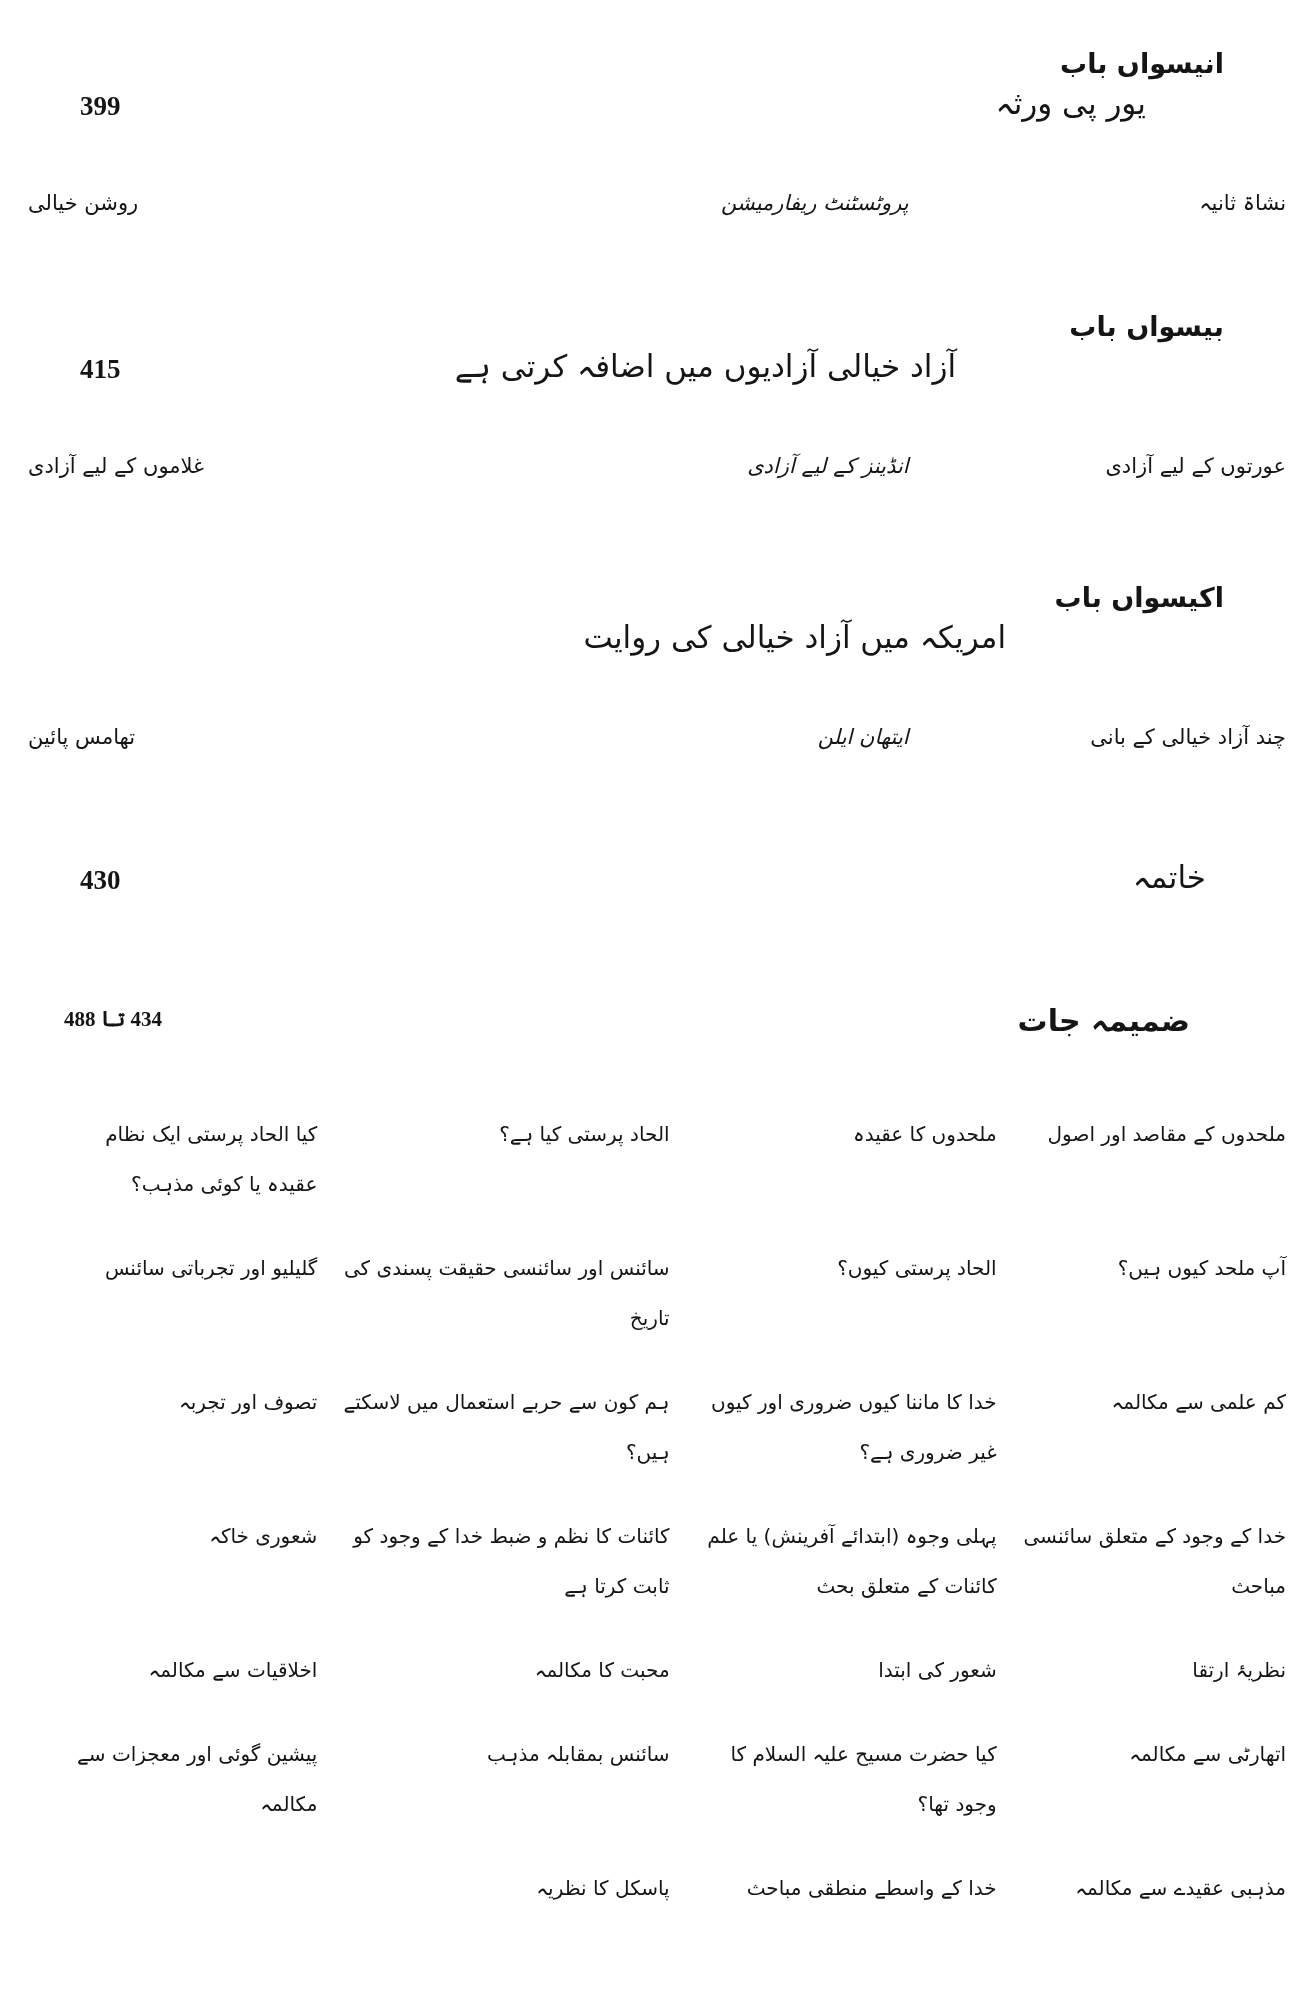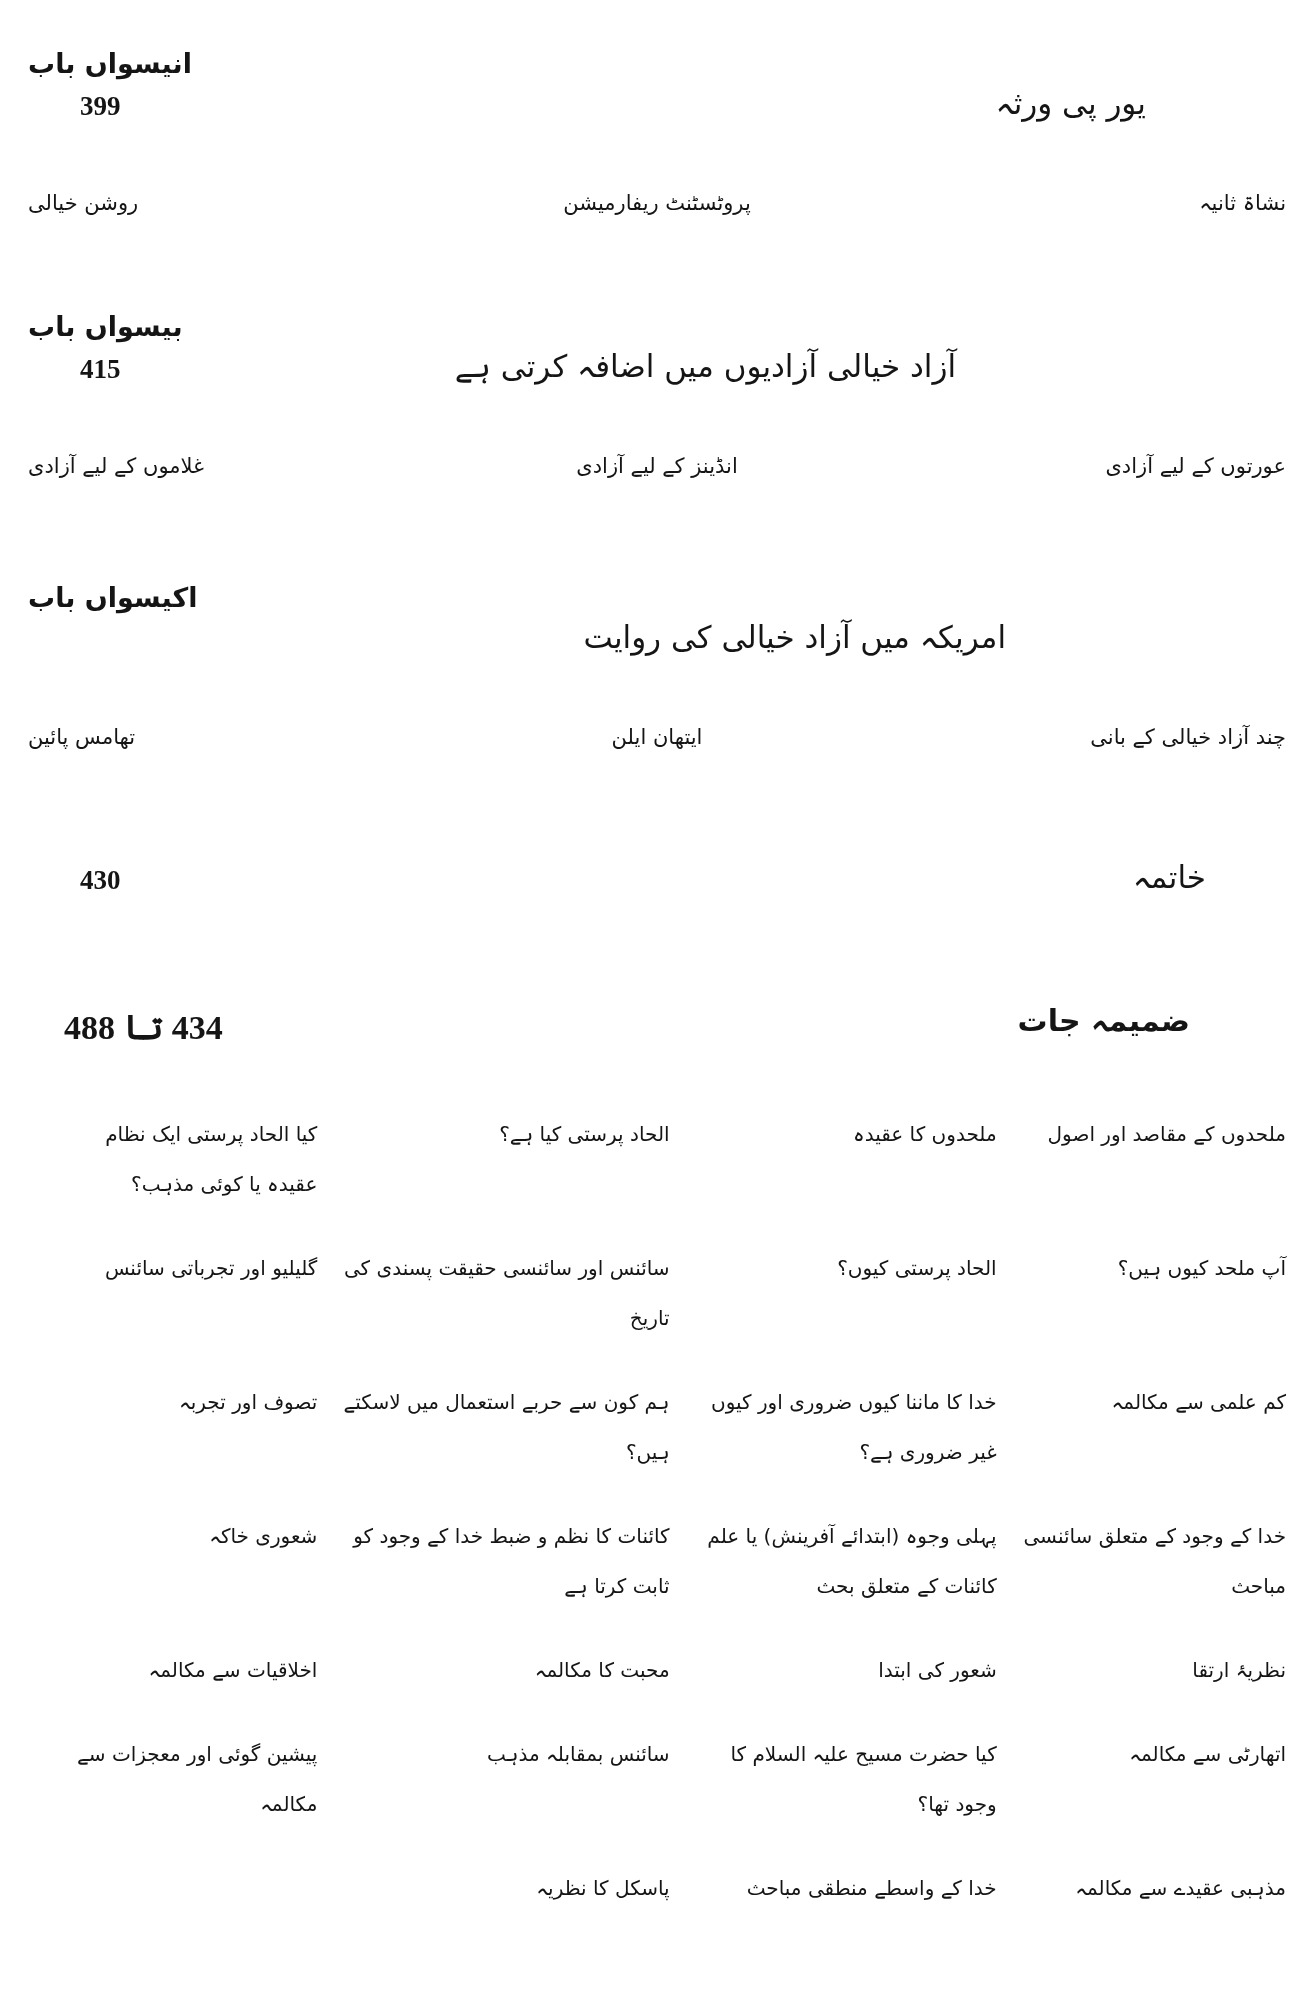--- a/index.html
+++ b/index.html
@@ -15,21 +15,21 @@
     min-height: 2000px;
     margin: 0 auto;
     background: #ffffff;
     box-sizing: border-box;
     padding: 48px 28px 60px 28px;
     direction: rtl;
   }
   
   .chapter { margin-bottom: 0; }
   .ch-header {
-    text-align: left;
+    text-align: right;
     font-size: 27px;
     font-weight: 700;
     padding-left: 0;
     margin: 0 62px 6px 0;
     letter-spacing: 0.5px;
   }
   .title-row {
     position: relative;
     min-height: 52px;
   }
@@ -53,39 +53,39 @@
   .indent-2 { margin-right: 330px; }   
   .indent-3 { margin-right: 280px; }   
   .indent-4 { margin-right: 80px; }    
   .items-row {
     display: flex;
     direction: rtl;
     margin-top: 54px;
     font-size: 21px;
   }
   .items-row .it-right  { width: 30%; padding-left: 10px; box-sizing: border-box; }
-  .items-row .it-middle { width: 40%; text-align: center; }
+  .items-row .it-middle { width: 40%; text-align: right; font-style: italic; }
   .items-row .it-left   { width: 30%; text-align: left; }
   .gap-a { height: 96px; }
   .gap-b { height: 104px; }
   .gap-c { height: 110px; }
   .gap-d { height: 92px; }
   
   .ap-headrow { position: relative; min-height: 56px; }
   .ap-title {
     margin: 0 96px 0 0;
     font-size: 30px;
     font-weight: 800;
     text-align: right;
   }
   .ap-range {
     position: absolute;
     left: 36px;
     top: 4px;
-    font-size: 34px;
+    font-size: 21px;
     font-weight: 700;
     font-family: "Liberation Serif", "DejaVu Serif", serif;
   }
   .ap-grid {
     display: grid;
     direction: rtl;
     grid-template-columns: 23% 26% 28% 23%;
     column-gap: 0;
     row-gap: 34px;
     margin-top: 50px;

